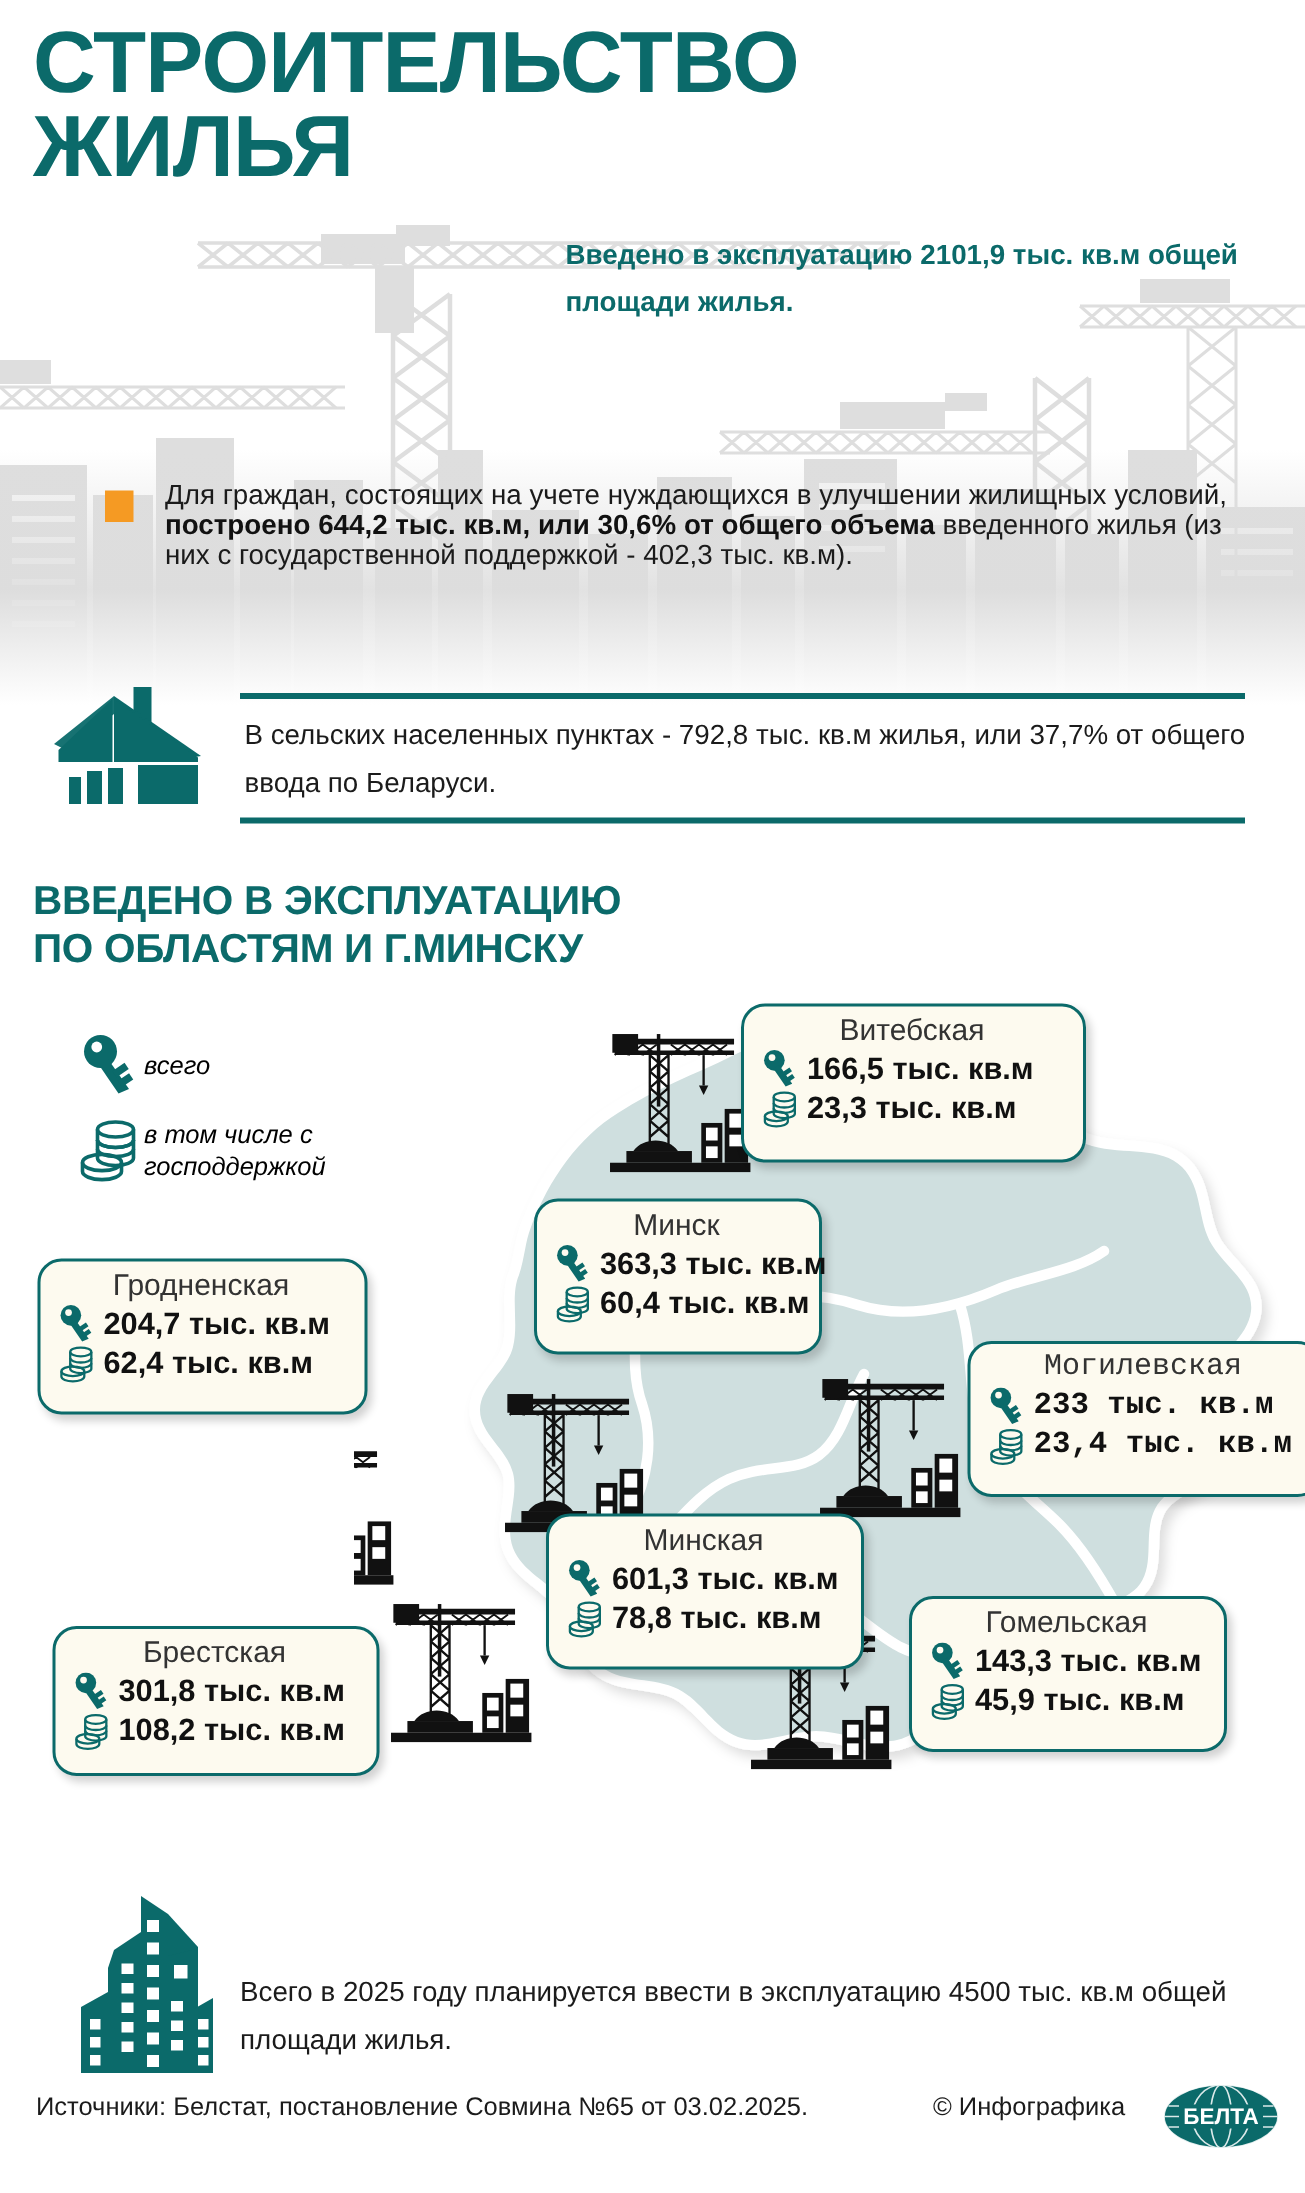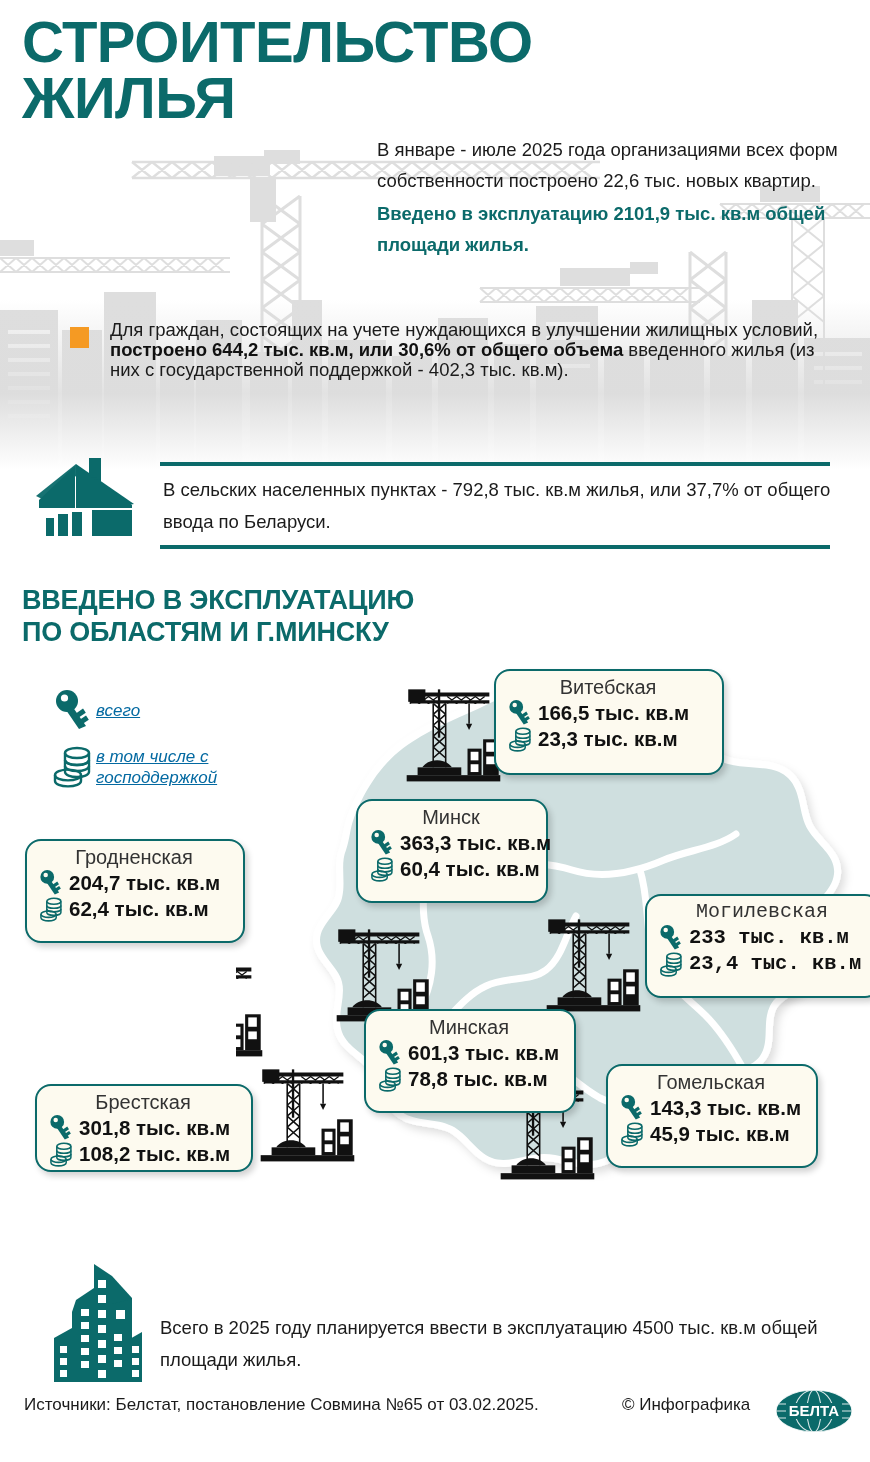--- a/index.html
+++ b/index.html
@@ -52,21 +52,21 @@
     top: 134px;
     width: 470px;
     font-size: 18.5px;
     line-height: 31px;
     color: #1b1b1b;
   }
   .intro .bold-teal {
     display: block;
     font-weight: bold;
     color: #0b6a6a;
-    margin-top: 2px;
+    margin-top: 20px;
   }
 
   
   .bullet-block {
     position: absolute;
     left: 70px;
     top: 320px;
     width: 760px;
   }
   .orange-square {
@@ -133,22 +133,21 @@
     position: relative;
     display: flex;
     align-items: center;
     margin-bottom: 14px;
   }
   .legend-ic { width: 46px; flex: 0 0 46px; display: flex; justify-content: center; }
   .legend-label {
     font-size: 17px;
     font-style: italic;
     line-height: 21px;
-    color: #0369a1;
-    text-decoration: underline;
+    color: #000000;
   }
 
   
   .map {
     position: absolute;
     left: 236px;
     top: 660px;
     width: 620px;
     height: 640px;
   }
@@ -296,21 +295,20 @@
     </g>
   </svg>
   <div class="bg-grad"></div>
 
   <div class="title">
     <span>СТРОИТЕЛЬСТВО</span>
     <span class="l2">ЖИЛЬЯ</span>
   </div>
 
   <div class="intro">
-    <span>В январе - июле 2025 года организациями всех форм собственности построено 22,6 тыс. новых квартир.</span>
     <span class="bold-teal">Введено в эксплуатацию 2101,9 тыс. кв.м общей площади жилья.</span>
   </div>
 
   <div class="bullet-block">
     <div class="orange-square"></div>
     <div class="bullet-text">
       <span>Для граждан, состоящих на учете нуждающихся в улучшении жилищных условий, </span><b>построено 644,2 тыс. кв.м, или 30,6% от общего объема</b><span> введенного жилья (из них с государственной поддержкой - 402,3 тыс. кв.м).</span>
     </div>
   </div>
 
@@ -781,21 +779,21 @@
               <path d="M13 22 a12 5 0 0 0 24 0"></path>
               <ellipse cx="16" cy="31" rx="13" ry="5.4"></ellipse>
               <path d="M3 31 L3 37 a13 5.4 0 0 0 26 0 L29 31"></path>
             </g>
           </svg>
       </span>
       <span class="card-val">45,9 тыс. кв.м</span>
     </div>
   </div>
 
-  <div class="card" style="left:35px; top:1084px; width:218px; height:88px;">
+  <div class="card" style="left:35px; top:1084px; width:218px; height:100px;">
     <div class="card-name">Брестская</div>
     <div class="card-row">
       <span class="card-ic">
         <svg width="24" height="25" viewBox="0 0 38 40">
             <g fill="#0b6a6a">
               <circle cx="13" cy="11" r="11"></circle>
               <path d="M18 16 L32 36 L25 39 L12 20 Z"></path>
               <rect x="21" y="21" width="10" height="5" transform="rotate(-34 26 23)"></rect>
               <rect x="25" y="28" width="9" height="5" transform="rotate(-34 29 30)"></rect>
             </g>

